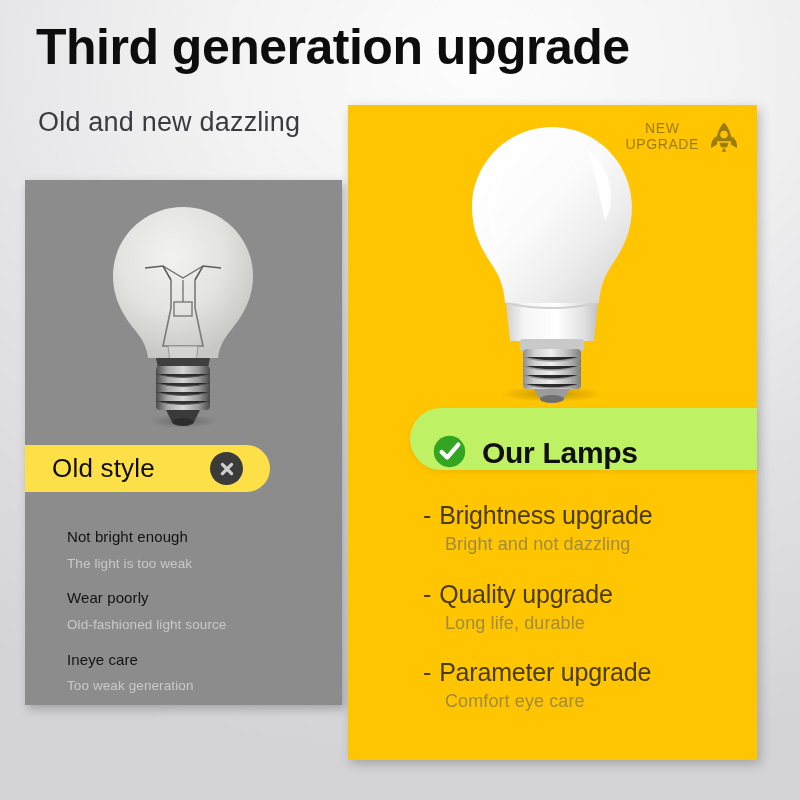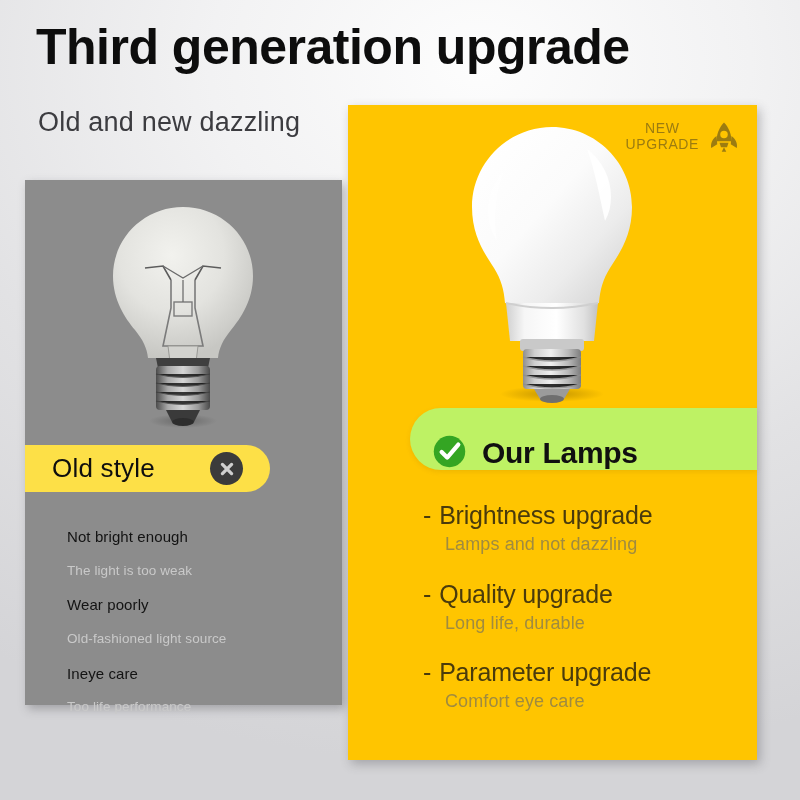--- a/index.html
+++ b/index.html
@@ -107,21 +107,21 @@
   .old-item-title {
     font-size: 15px;
     color: #131313;
     letter-spacing: 0.1px;
     line-height: 1.25;
   }
   .old-item-sub {
     font-size: 13.5px;
     color: #c9c9c9;
     letter-spacing: 0.1px;
-    margin-top: 15px;
+    margin-top: 8px;
     line-height: 1.3;
   }
 
   
   .panel-new {
     position: absolute;
     left: 348px;
     top: 105px;
     width: 409px;
     height: 655px;
@@ -283,21 +283,21 @@
       <div class="old-item">
         <div class="old-item-title">Not bright enough</div>
         <div class="old-item-sub">The light is too weak</div>
       </div>
       <div class="old-item">
         <div class="old-item-title">Wear poorly</div>
         <div class="old-item-sub">Old-fashioned light source</div>
       </div>
       <div class="old-item">
         <div class="old-item-title">Ineye care</div>
-        <div class="old-item-sub">Too life performance</div>
+        <div class="old-item-sub">Too weak generation</div>
       </div>
     </div>
   </div>
 
   <div class="panel-new">
 
     <div class="badge-new">
       <span class="badge-new-text">NEW
 UPGRADE</span>
       <span>
@@ -379,21 +379,21 @@
         </svg>
       </span>
       <span class="lamp-bar-label">Our Lamps</span>
     </div>
 
     <div class="new-list">
       <div class="new-item">
         <div class="new-item-title">
           <span class="new-item-dash">-</span><span>Brightness upgrade</span>
         </div>
-        <div class="new-item-sub">Lamps and not dazzling</div>
+        <div class="new-item-sub">Bright and not dazzling</div>
       </div>
       <div class="new-item">
         <div class="new-item-title">
           <span class="new-item-dash">-</span><span>Quality upgrade</span>
         </div>
         <div class="new-item-sub">Long life, durable</div>
       </div>
       <div class="new-item">
         <div class="new-item-title">
           <span class="new-item-dash">-</span><span>Parameter upgrade</span>

